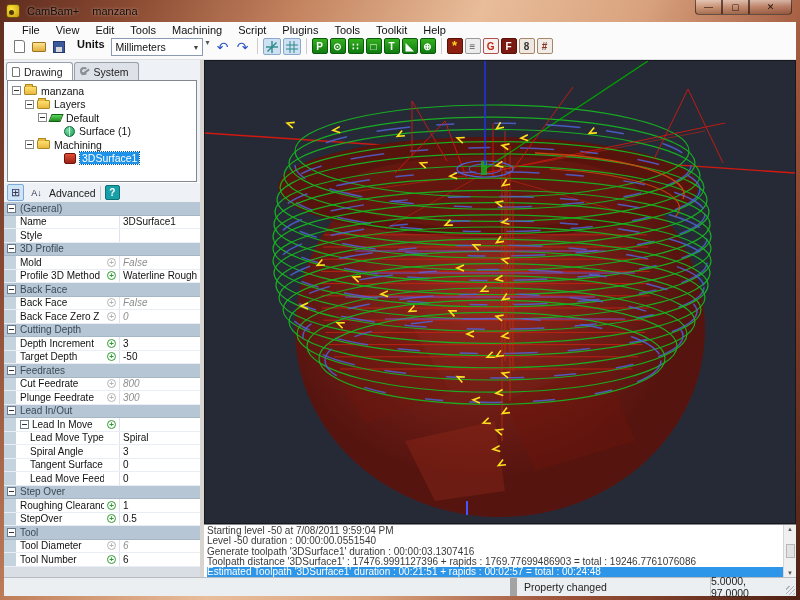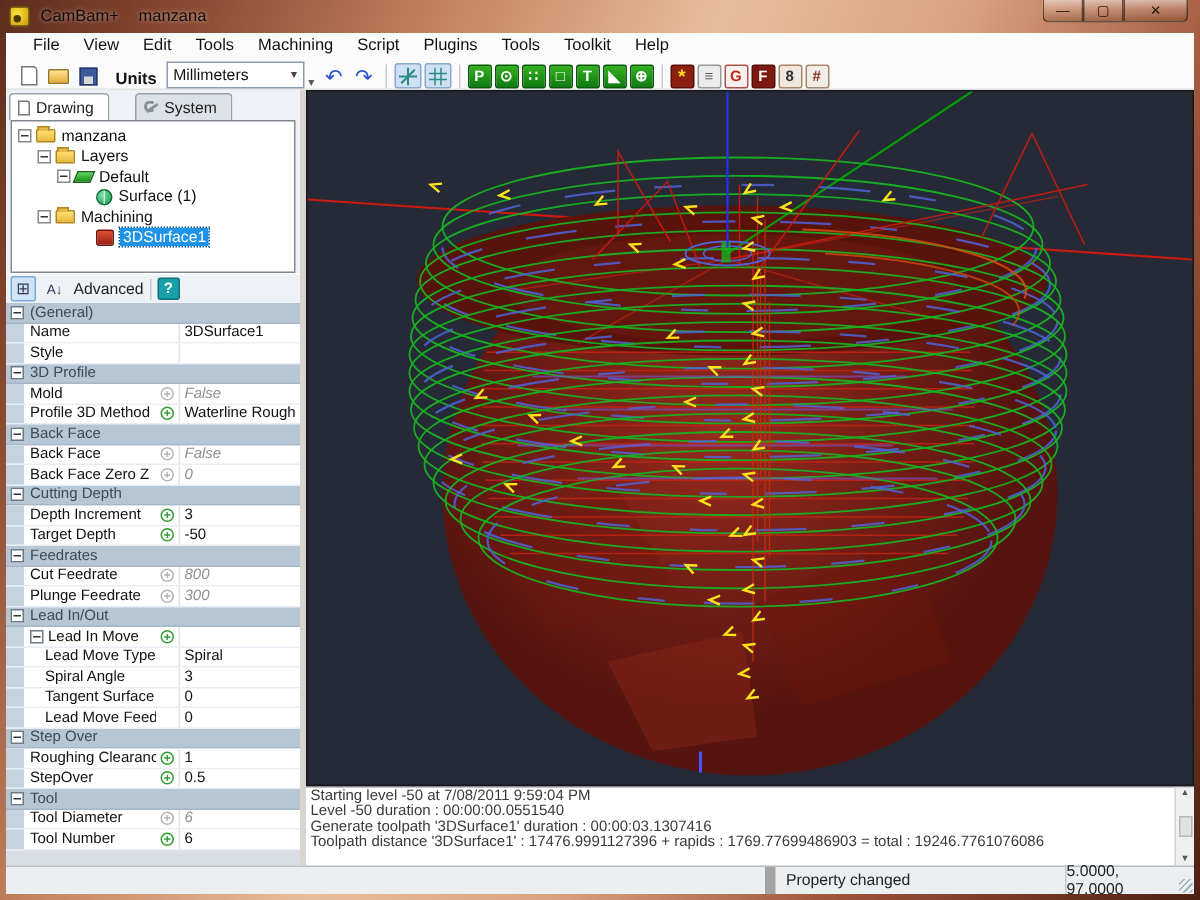--- a/index.html
+++ b/index.html
@@ -17,21 +17,21 @@
   .winbtns{position:absolute;top:0;right:8px;display:flex;}
   .wbtn{width:27px;height:15px;border:1px solid rgba(40,20,10,.65);border-top:0;color:#241208;font-size:9px;
     display:flex;align-items:center;justify-content:center;
     background:linear-gradient(rgba(255,255,255,.5),rgba(255,255,255,.15) 45%,rgba(90,50,30,.28));}
   .wbtn.first{border-radius:0 0 0 4px;}
   .wbtn.close{width:43px;border-radius:0 0 4px 0;}
   
   .inner{position:absolute;left:4px;top:22px;right:4px;bottom:4px;background:#f4f4f4;display:flex;flex-direction:column;}
   .menubar{height:16px;background:#fbfbfb;display:flex;align-items:center;font-size:11px;color:#111;padding-left:10px;}
   .menu-item{padding:0 8px;cursor:default;}
-  .toolbar{height:22px;background:#fbfbfb;display:flex;align-items:flex-end;padding-left:5px;border-bottom:1px solid #e2e2e2;}
+  .toolbar{height:22px;background:#fbfbfb;display:flex;align-items:flex-start;padding-left:5px;border-bottom:1px solid #e2e2e2;}
   .tsep{width:1px;height:16px;background:#cccccc;margin:0 4px;flex:0 0 auto;}
   .ticon{width:18px;height:17px;display:flex;align-items:center;justify-content:center;font-size:11px;flex:0 0 auto;margin:0 1px;}
   .i-new{width:11px;height:13px;background:#fff;border:1px solid #777;border-radius:0 3px 0 0;}
   .i-open{width:14px;height:10px;background:linear-gradient(#ffe292,#e2ae3c);border:1px solid #9a7420;border-radius:1px;}
   .i-save{width:12px;height:12px;background:#3a5a9c;border:1px solid #24386a;position:relative;}
   .i-save::after{content:"";position:absolute;left:2px;bottom:0;width:6px;height:5px;background:#d8d8d8;}
   .units-lab{font-size:11px;font-weight:bold;color:#111;margin:0 6px 0 8px;}
   .combo{width:92px;height:18px;background:#fff;border:1px solid #8a9ab0;font-size:10.5px;color:#111;
     display:flex;align-items:center;padding-left:4px;position:relative;}
   .combo .arr{position:absolute;right:2px;font-size:7px;color:#444;}
@@ -41,21 +41,21 @@
   .gbtn{width:16px;height:16px;border-radius:2px;margin:0 1px;display:flex;align-items:center;justify-content:center;
     background:linear-gradient(#35b01f,#0f7a10);border:1px solid #0a5a0c;color:#fff;font-size:10px;font-weight:bold;}
   .rbtn{width:16px;height:16px;border-radius:2px;margin:0 1px;display:flex;align-items:center;justify-content:center;
     font-size:10px;font-weight:bold;}
   
   .main{flex:1;display:flex;min-height:0;}
   .leftpanel{width:196px;display:flex;flex-direction:column;background:#eef1f5;flex:0 0 auto;}
   .splitter{width:4px;background:#d8d5d0;flex:0 0 auto;}
   .rightcol{flex:1;display:flex;flex-direction:column;min-width:0;}
   
-  .tabs{height:20px;display:flex;padding:2px 0 0 2px;gap:16px;}
+  .tabs{height:20px;display:flex;padding:2px 0 0 2px;}
   .tab{border:1px solid #9aa0a8;border-bottom:0;border-radius:3px 3px 0 0;padding:1px 9px 1px 5px;font-size:10.5px;
     display:flex;align-items:center;gap:4px;background:#dde2e8;color:#222;margin-right:1px;}
   .tab.active{background:#fff;z-index:2;}
   .pageicon{width:8px;height:10px;background:#fff;border:1px solid #777;border-radius:0 2px 0 0;}
   .wrenchicon{width:10px;height:10px;position:relative;}
   .wrenchicon::after{content:"";position:absolute;left:1px;top:4px;width:9px;height:2px;background:#8a8f96;transform:rotate(-35deg);}
   .wrenchicon::before{content:"";position:absolute;left:0;top:0;width:4px;height:4px;border:2px solid #8a8f96;border-radius:50%;border-right-color:transparent;}
   
   .treebox{margin:0 3px;border:1px solid #828790;background:#fff;height:102px;font-size:10.5px;color:#111;
     overflow:hidden;padding-top:3px;}
@@ -558,20 +558,21 @@
               <polyline points="7,0 0,3 7,6" fill="none" stroke="#ffe21c" stroke-width="1.6" transform="translate(268,336) rotate(2 3 3)"></polyline>
               <polyline points="7,0 0,3 7,6" fill="none" stroke="#ffe21c" stroke-width="1.6" transform="translate(278,358) rotate(-21 3 3)"></polyline>
             </svg>
         </div>
         <div class="logarea">
           <div class="loglines">
             <div class="logline">Starting level -50 at 7/08/2011 9:59:04 PM</div>
             <div class="logline">Level -50 duration : 00:00:00.0551540</div>
             <div class="logline">Generate toolpath '3DSurface1' duration : 00:00:03.1307416</div>
             <div class="logline">Toolpath distance '3DSurface1' : 17476.9991127396 + rapids : 1769.77699486903 = total : 19246.7761076086</div>
+            <div class="logline sel">Estimated Toolpath '3DSurface1' duration : 00:21:51 + rapids : 00:02:57 = total : 00:24:48</div>
           </div>
           <div class="logscroll">
             <span class="scrarrow">▲</span>
             <span class="thumb"></span>
             <span class="scrarrow">▼</span>
           </div>
         </div>
       </div>
     </div>
 

